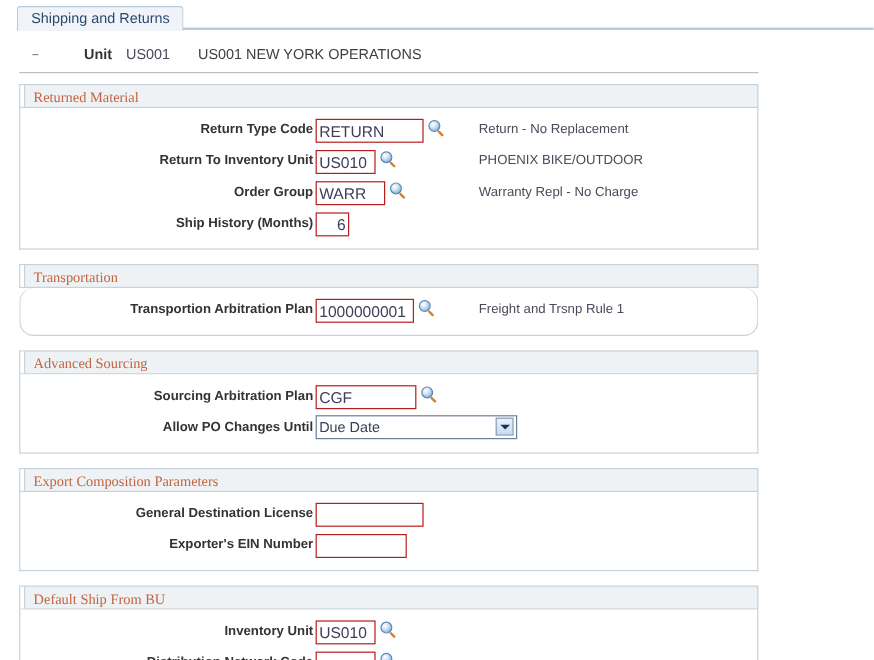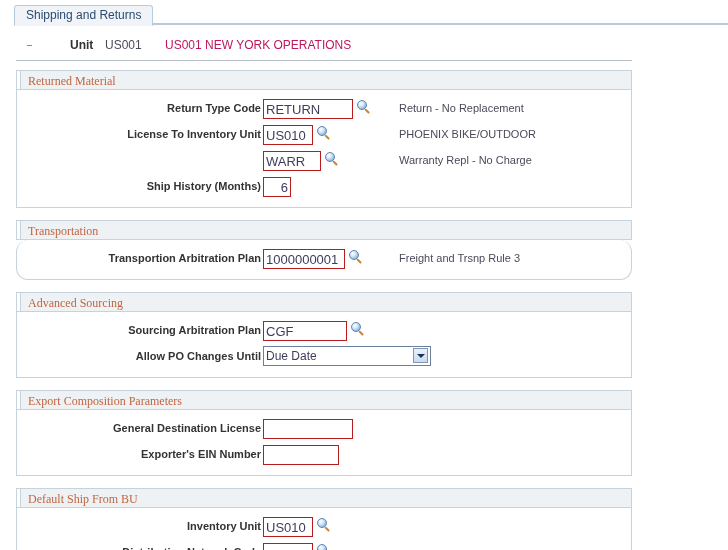--- a/index.html
+++ b/index.html
@@ -79,21 +79,21 @@
     left: 105px;
     top: 2px;
     font-size: 12px;
     color: #4a4a5a;
   }
   .unit-desc {
     position: absolute;
     left: 165px;
     top: 2px;
     font-size: 12px;
-    color: #be185d;
+    color: #404040;
     white-space: nowrap;
   }
   .unit-rule {
     position: absolute;
     left: 16px;
     top: 60px;
     width: 616px;
     height: 1px;
     background: #b9bfc6;
   }
@@ -288,32 +288,35 @@
             <input type="text" class="txt" value="RETURN" style="width: 84px;">
             <div class="magnifier" style="left: 94px;">
               <div class="lens"></div>
               <div class="handle"></div>
             </div>
           </div>
           <div class="desc-text" style="left: 382px;">Return - No Replacement</div>
         </div>
         <div class="field-row" style="top: 33px;">
           <div class="label-col">
-            <div class="field-label">License To Inventory Unit</div>
+            <div class="field-label">Return To Inventory Unit</div>
           </div>
           <div class="input-col">
             <input type="text" class="txt" value="US010" style="width: 44px;">
             <div class="magnifier" style="left: 54px;">
               <div class="lens"></div>
               <div class="handle"></div>
             </div>
           </div>
           <div class="desc-text" style="left: 382px;">PHOENIX BIKE/OUTDOOR</div>
         </div>
         <div class="field-row" style="top: 59px;">
+          <div class="label-col">
+            <div class="field-label">Order Group</div>
+          </div>
           <div class="input-col">
             <input type="text" class="txt" value="WARR" style="width: 52px;">
             <div class="magnifier" style="left: 62px;">
               <div class="lens"></div>
               <div class="handle"></div>
             </div>
           </div>
           <div class="desc-text" style="left: 382px;">Warranty Repl - No Charge</div>
         </div>
         <div class="field-row" style="top: 85px;">
@@ -336,21 +339,21 @@
           <div class="label-col">
             <div class="field-label">Transportion Arbitration Plan</div>
           </div>
           <div class="input-col">
             <input type="text" class="txt" value="1000000001" style="width: 76px;">
             <div class="magnifier" style="left: 86px;">
               <div class="lens"></div>
               <div class="handle"></div>
             </div>
           </div>
-          <div class="desc-text" style="left: 382px;">Freight and Trsnp Rule 3</div>
+          <div class="desc-text" style="left: 382px;">Freight and Trsnp Rule 1</div>
         </div>
       </div>
     </div>
     <div class="group" style="top: 292px;">
       <div class="group-header">
         <div class="accent"></div>
         <div class="group-title">Advanced Sourcing</div>
       </div>
       <div class="group-body" style="height: 66px;">
         <div class="field-row" style="top: 33px;">

